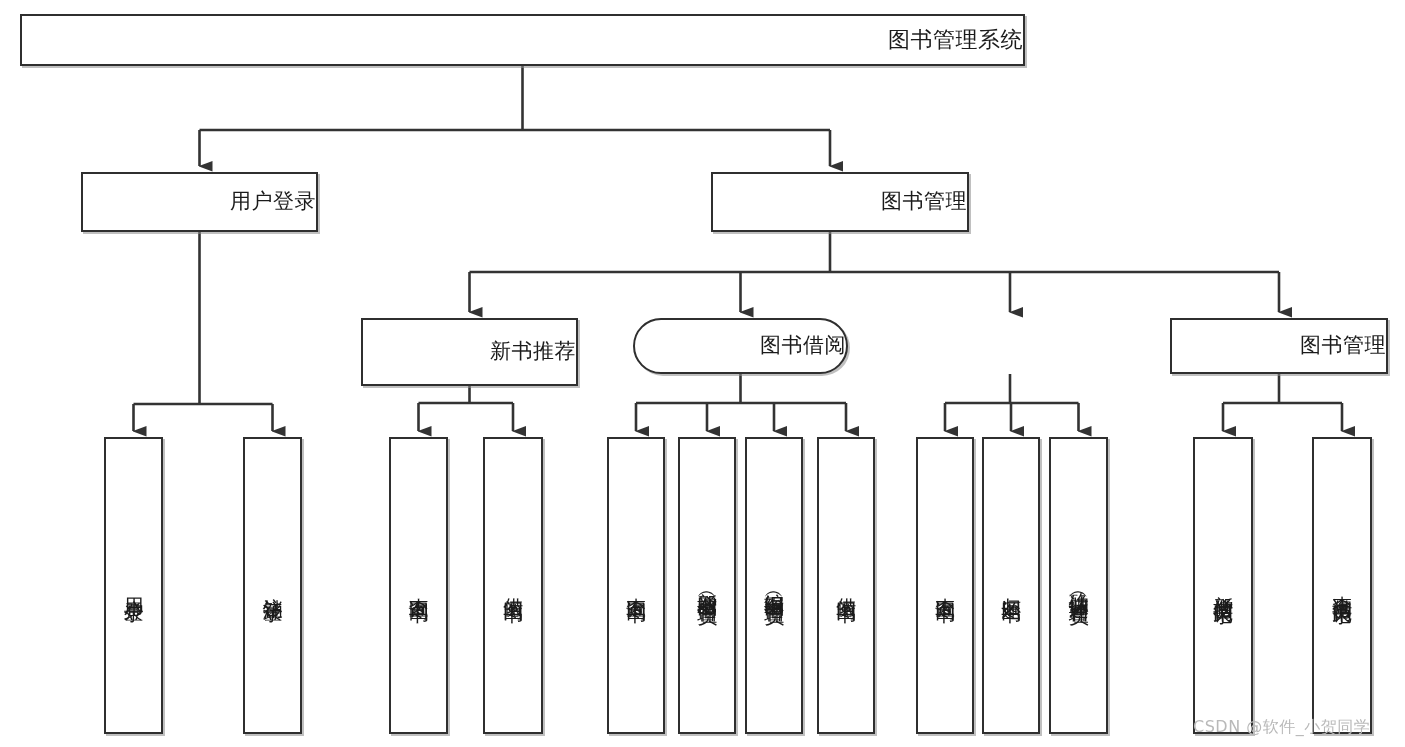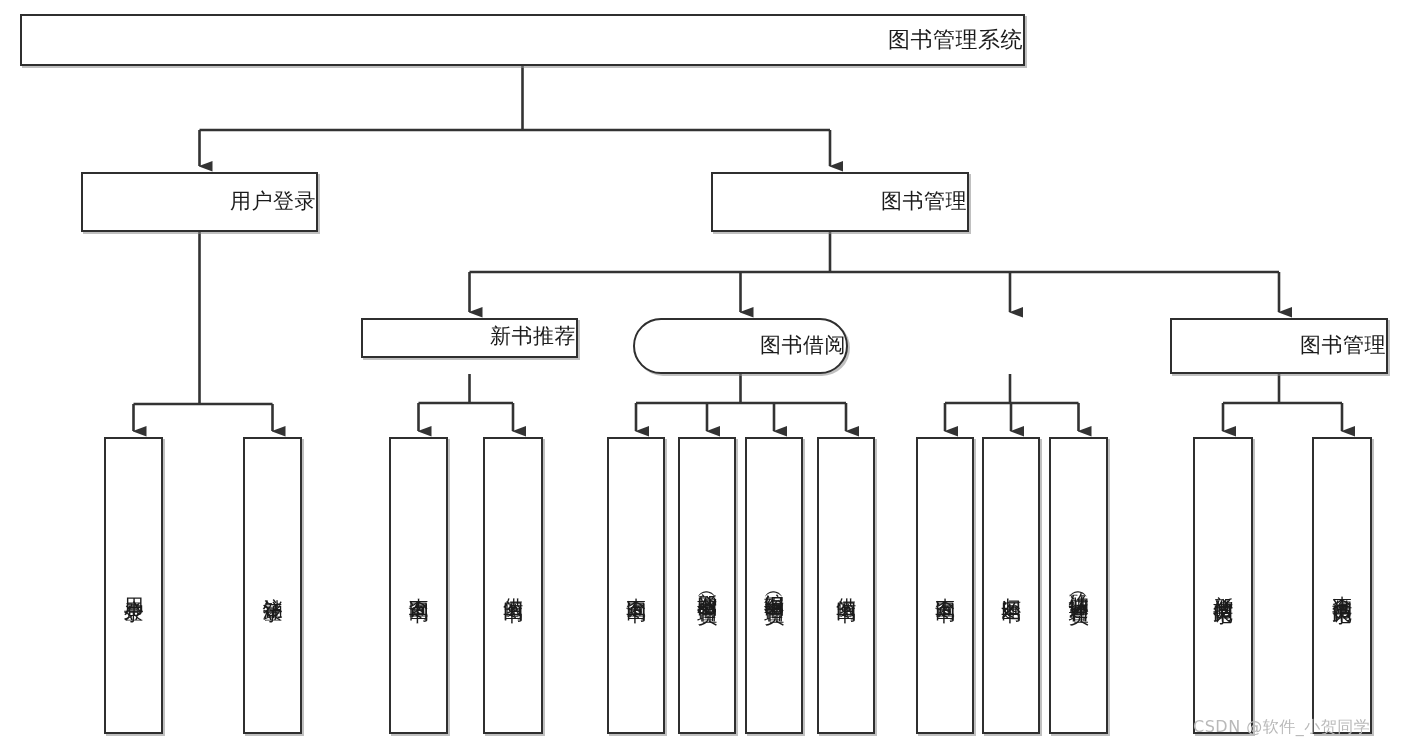--- a/index.html
+++ b/index.html
@@ -147,21 +147,21 @@
   </div>
 
   <div class="node horiz" style="left:81px; top:172px; width:237px; height:60px;">
     <span class="label">用户登录</span>
   </div>
 
   <div class="node horiz" style="left:711px; top:172px; width:258px; height:60px;">
     <span class="label">图书管理</span>
   </div>
 
-  <div class="node horiz" style="left:361px; top:318px; width:217px; height:40px;font-family:Liberation Mono, monospace;">
+  <div class="node horiz" style="left:361px; top:318px; width:217px; height:68px;">
     <span class="label">新书推荐</span>
   </div>
 
   <div class="node horiz" style="left:633px; top:318px; width:215px; height:56px;border-radius:28px;">
     <span class="label">图书借阅</span>
   </div>
 
 
   <div class="node horiz" style="left:1170px; top:318px; width:218px; height:56px;">
     <span class="label">图书管理</span>

